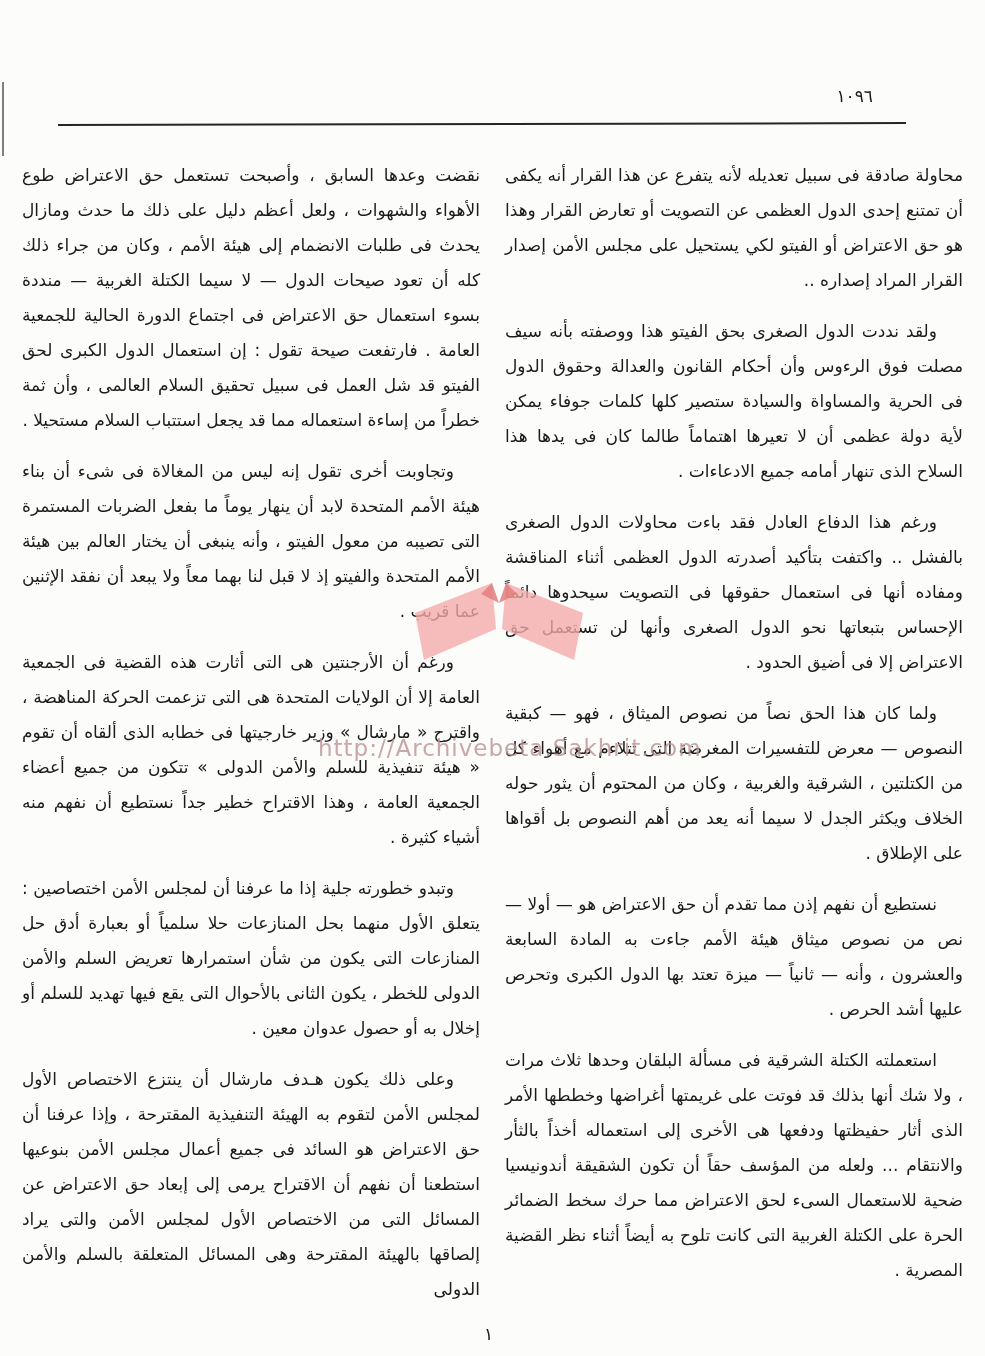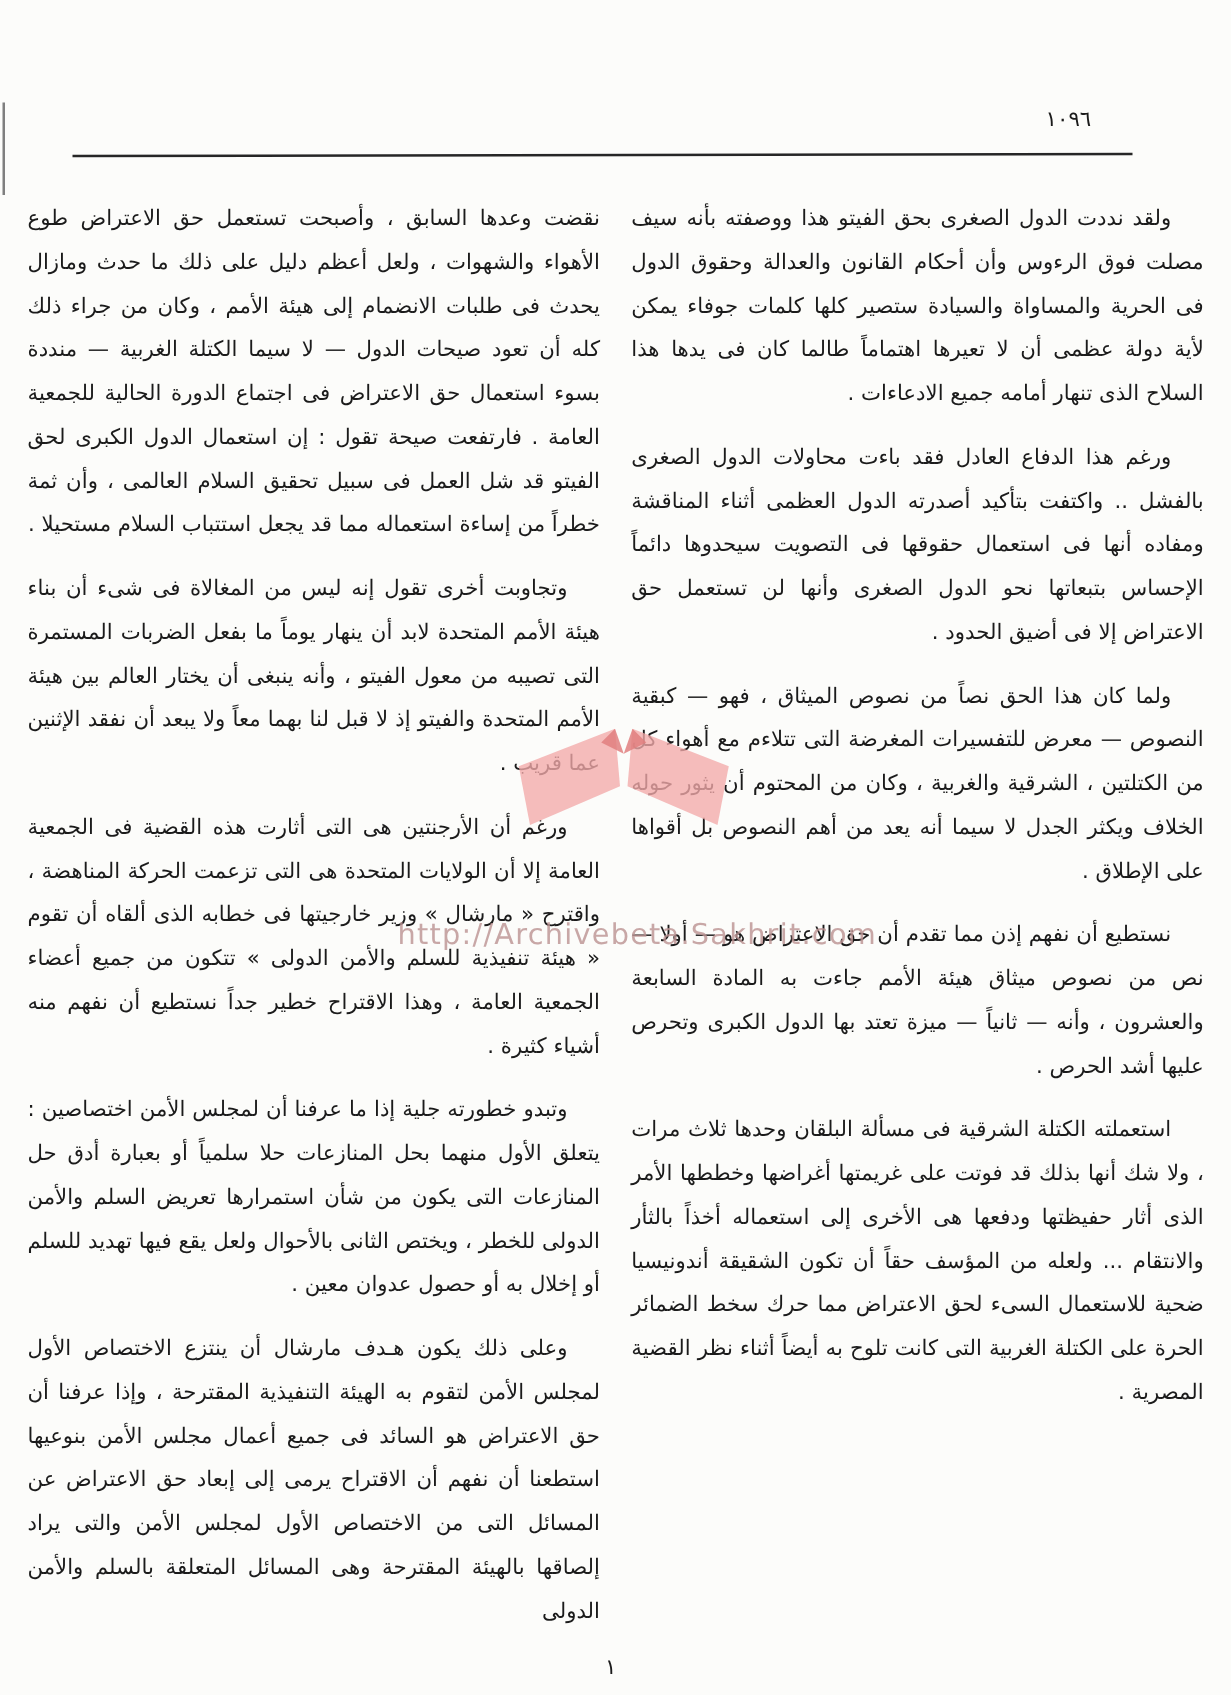--- a/index.html
+++ b/index.html
@@ -65,32 +65,33 @@
 <body>
 
 <div class="page">
 
   <div class="scan-edge"></div>
 
   <div class="header-pagenum">١٠٩٦</div>
   <div class="header-rule"></div>
 
   <div class="col col-right">
+    <p>محاولة صادقة فى سبيل تعديله لأنه يتفرع عن هذا القرار أنه يكفى أن تمتنع إحدى الدول العظمى عن التصويت أو تعارض القرار وهذا هو حق الاعتراض أو الفيتو لكي يستحيل على مجلس الأمن إصدار القرار المراد إصداره ..</p>
     <p class="indent">ولقد نددت الدول الصغرى بحق الفيتو هذا ووصفته بأنه سيف مصلت فوق الرءوس وأن أحكام القانون والعدالة وحقوق الدول فى الحرية والمساواة والسيادة ستصير كلها كلمات جوفاء يمكن لأية دولة عظمى أن لا تعيرها اهتماماً طالما كان فى يدها هذا السلاح الذى تنهار أمامه جميع الادعاءات .</p>
     <p class="indent">ورغم هذا الدفاع العادل فقد باءت محاولات الدول الصغرى بالفشل .. واكتفت بتأكيد أصدرته الدول العظمى أثناء المناقشة ومفاده أنها فى استعمال حقوقها فى التصويت سيحدوها دائماً الإحساس بتبعاتها نحو الدول الصغرى وأنها لن تستعمل حق الاعتراض إلا فى أضيق الحدود .</p>
     <p class="indent">ولما كان هذا الحق نصاً من نصوص الميثاق ، فهو — كبقية النصوص — معرض للتفسيرات المغرضة التى تتلاءم مع أهواء كل من الكتلتين ، الشرقية والغربية ، وكان من المحتوم أن يثور حوله الخلاف ويكثر الجدل لا سيما أنه يعد من أهم النصوص بل أقواها على الإطلاق .</p>
     <p class="indent">نستطيع أن نفهم إذن مما تقدم أن حق الاعتراض هو — أولا — نص من نصوص ميثاق هيئة الأمم جاءت به المادة السابعة والعشرون ، وأنه — ثانياً — ميزة تعتد بها الدول الكبرى وتحرص عليها أشد الحرص .</p>
     <p class="indent">استعملته الكتلة الشرقية فى مسألة البلقان وحدها ثلاث مرات ، ولا شك أنها بذلك قد فوتت على غريمتها أغراضها وخططها الأمر الذى أثار حفيظتها ودفعها هى الأخرى إلى استعماله أخذاً بالثأر والانتقام ... ولعله من المؤسف حقاً أن تكون الشقيقة أندونيسيا ضحية للاستعمال السىء لحق الاعتراض مما حرك سخط الضمائر الحرة على الكتلة الغربية التى كانت تلوح به أيضاً أثناء نظر القضية المصرية .</p>
   </div>
 
   <div class="col col-left">
     <p>نقضت وعدها السابق ، وأصبحت تستعمل حق الاعتراض طوع الأهواء والشهوات ، ولعل أعظم دليل على ذلك ما حدث ومازال يحدث فى طلبات الانضمام إلى هيئة الأمم ، وكان من جراء ذلك كله أن تعود صيحات الدول — لا سيما الكتلة الغربية — منددة بسوء استعمال حق الاعتراض فى اجتماع الدورة الحالية للجمعية العامة . فارتفعت صيحة تقول : إن استعمال الدول الكبرى لحق الفيتو قد شل العمل فى سبيل تحقيق السلام العالمى ، وأن ثمة خطراً من إساءة استعماله مما قد يجعل استتباب السلام مستحيلا .</p>
     <p class="indent">وتجاوبت أخرى تقول إنه ليس من المغالاة فى شىء أن بناء هيئة الأمم المتحدة لابد أن ينهار يوماً ما بفعل الضربات المستمرة التى تصيبه من معول الفيتو ، وأنه ينبغى أن يختار العالم بين هيئة الأمم المتحدة والفيتو إذ لا قبل لنا بهما معاً ولا يبعد أن نفقد الإثنين عما قريب .</p>
     <p class="indent">ورغم أن الأرجنتين هى التى أثارت هذه القضية فى الجمعية العامة إلا أن الولايات المتحدة هى التى تزعمت الحركة المناهضة ، واقترح « مارشال » وزير خارجيتها فى خطابه الذى ألقاه أن تقوم « هيئة تنفيذية للسلم والأمن الدولى » تتكون من جميع أعضاء الجمعية العامة ، وهذا الاقتراح خطير جداً نستطيع أن نفهم منه أشياء كثيرة .</p>
-    <p class="indent">وتبدو خطورته جلية إذا ما عرفنا أن لمجلس الأمن اختصاصين : يتعلق الأول منهما بحل المنازعات حلا سلمياً أو بعبارة أدق حل المنازعات التى يكون من شأن استمرارها تعريض السلم والأمن الدولى للخطر ، ويختص الثانى بالأحوال ولعل يقع فيها تهديد للسلم أو إخلال به أو حصول عدوان معين .</p>
+    <p class="indent">وتبدو خطورته جلية إذا ما عرفنا أن لمجلس الأمن اختصاصين : يتعلق الأول منهما بحل المنازعات حلا سلمياً أو بعبارة أدق حل المنازعات التى يكون من شأن استمرارها تعريض السلم والأمن الدولى للخطر ، يكون الثانى بالأحوال التى يقع فيها تهديد للسلم أو إخلال به أو حصول عدوان معين .</p>
     <p class="indent">وعلى ذلك يكون هـدف مارشال أن ينتزع الاختصاص الأول لمجلس الأمن لتقوم به الهيئة التنفيذية المقترحة ، وإذا عرفنا أن حق الاعتراض هو السائد فى جميع أعمال مجلس الأمن بنوعيها استطعنا أن نفهم أن الاقتراح يرمى إلى إبعاد حق الاعتراض عن المسائل التى من الاختصاص الأول لمجلس الأمن والتى يراد إلصاقها بالهيئة المقترحة وهى المسائل المتعلقة بالسلم والأمن الدولى</p>
   </div>
 
   <div class="watermark">
     <svg class="wm-book" width="172" height="80" viewBox="0 0 172 80">
       <polygon points="2,30 79,0 83,46 11,77" fill="#f2a9a9" fill-opacity="0.78"></polygon>
       <polygon points="170,30 93,0 89,46 161,77" fill="#f2a9a9" fill-opacity="0.78"></polygon>
       <polygon points="79,0 86,20 68,11" fill="#e07f7f" fill-opacity="0.85"></polygon>
       <polygon points="93,0 86,20 104,11" fill="#e07f7f" fill-opacity="0.85"></polygon>
     </svg>

